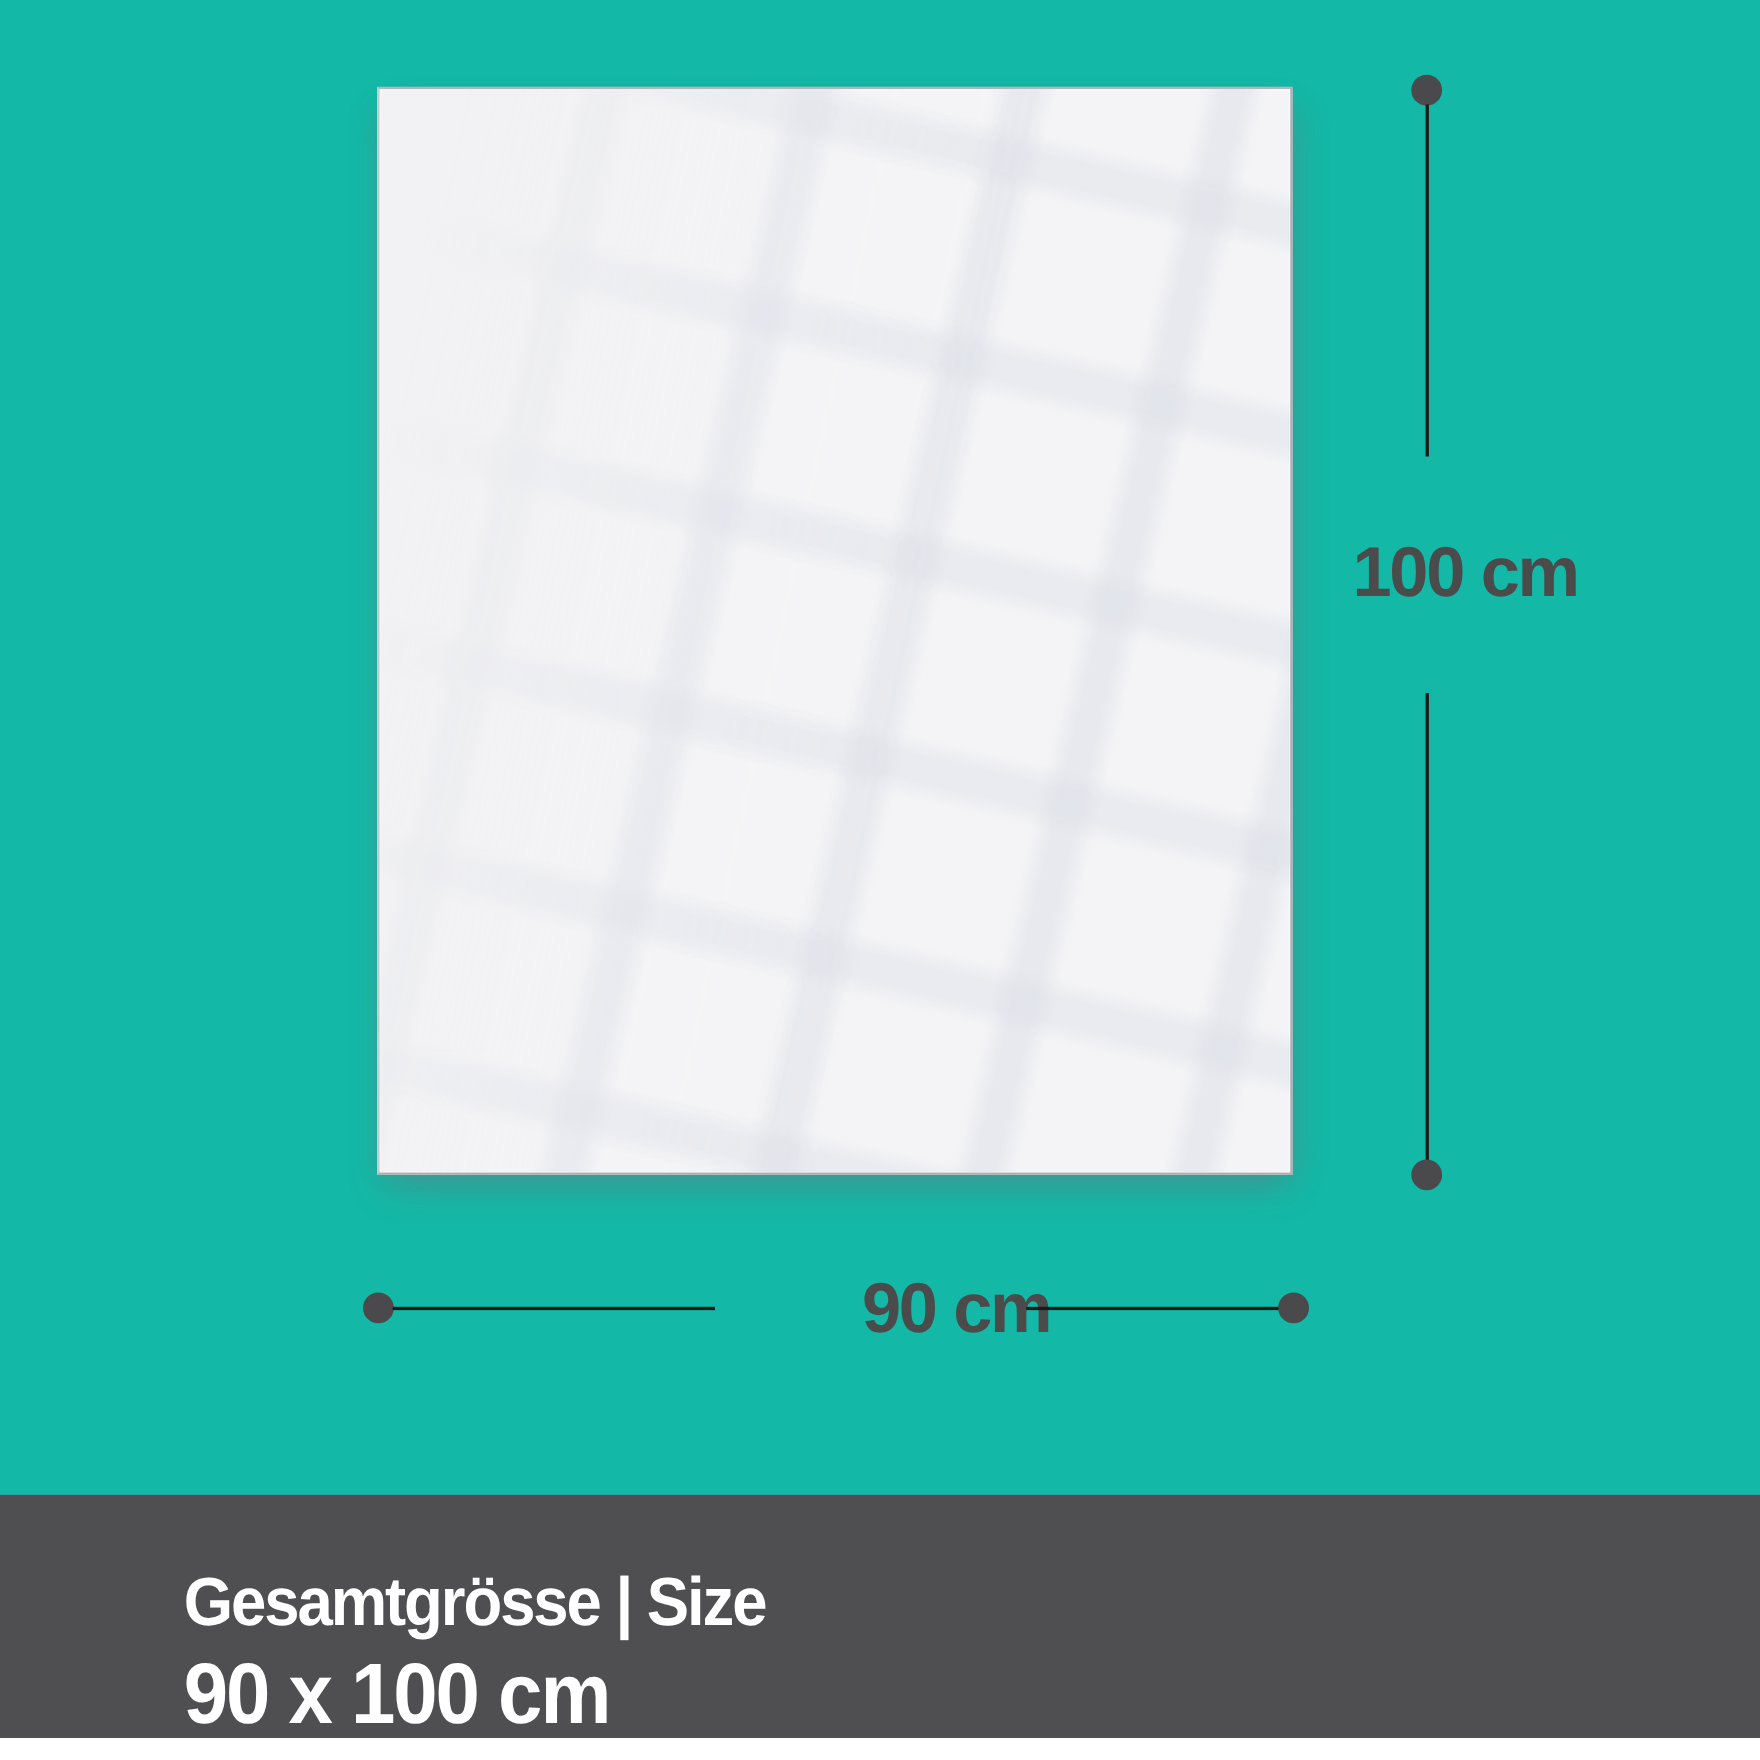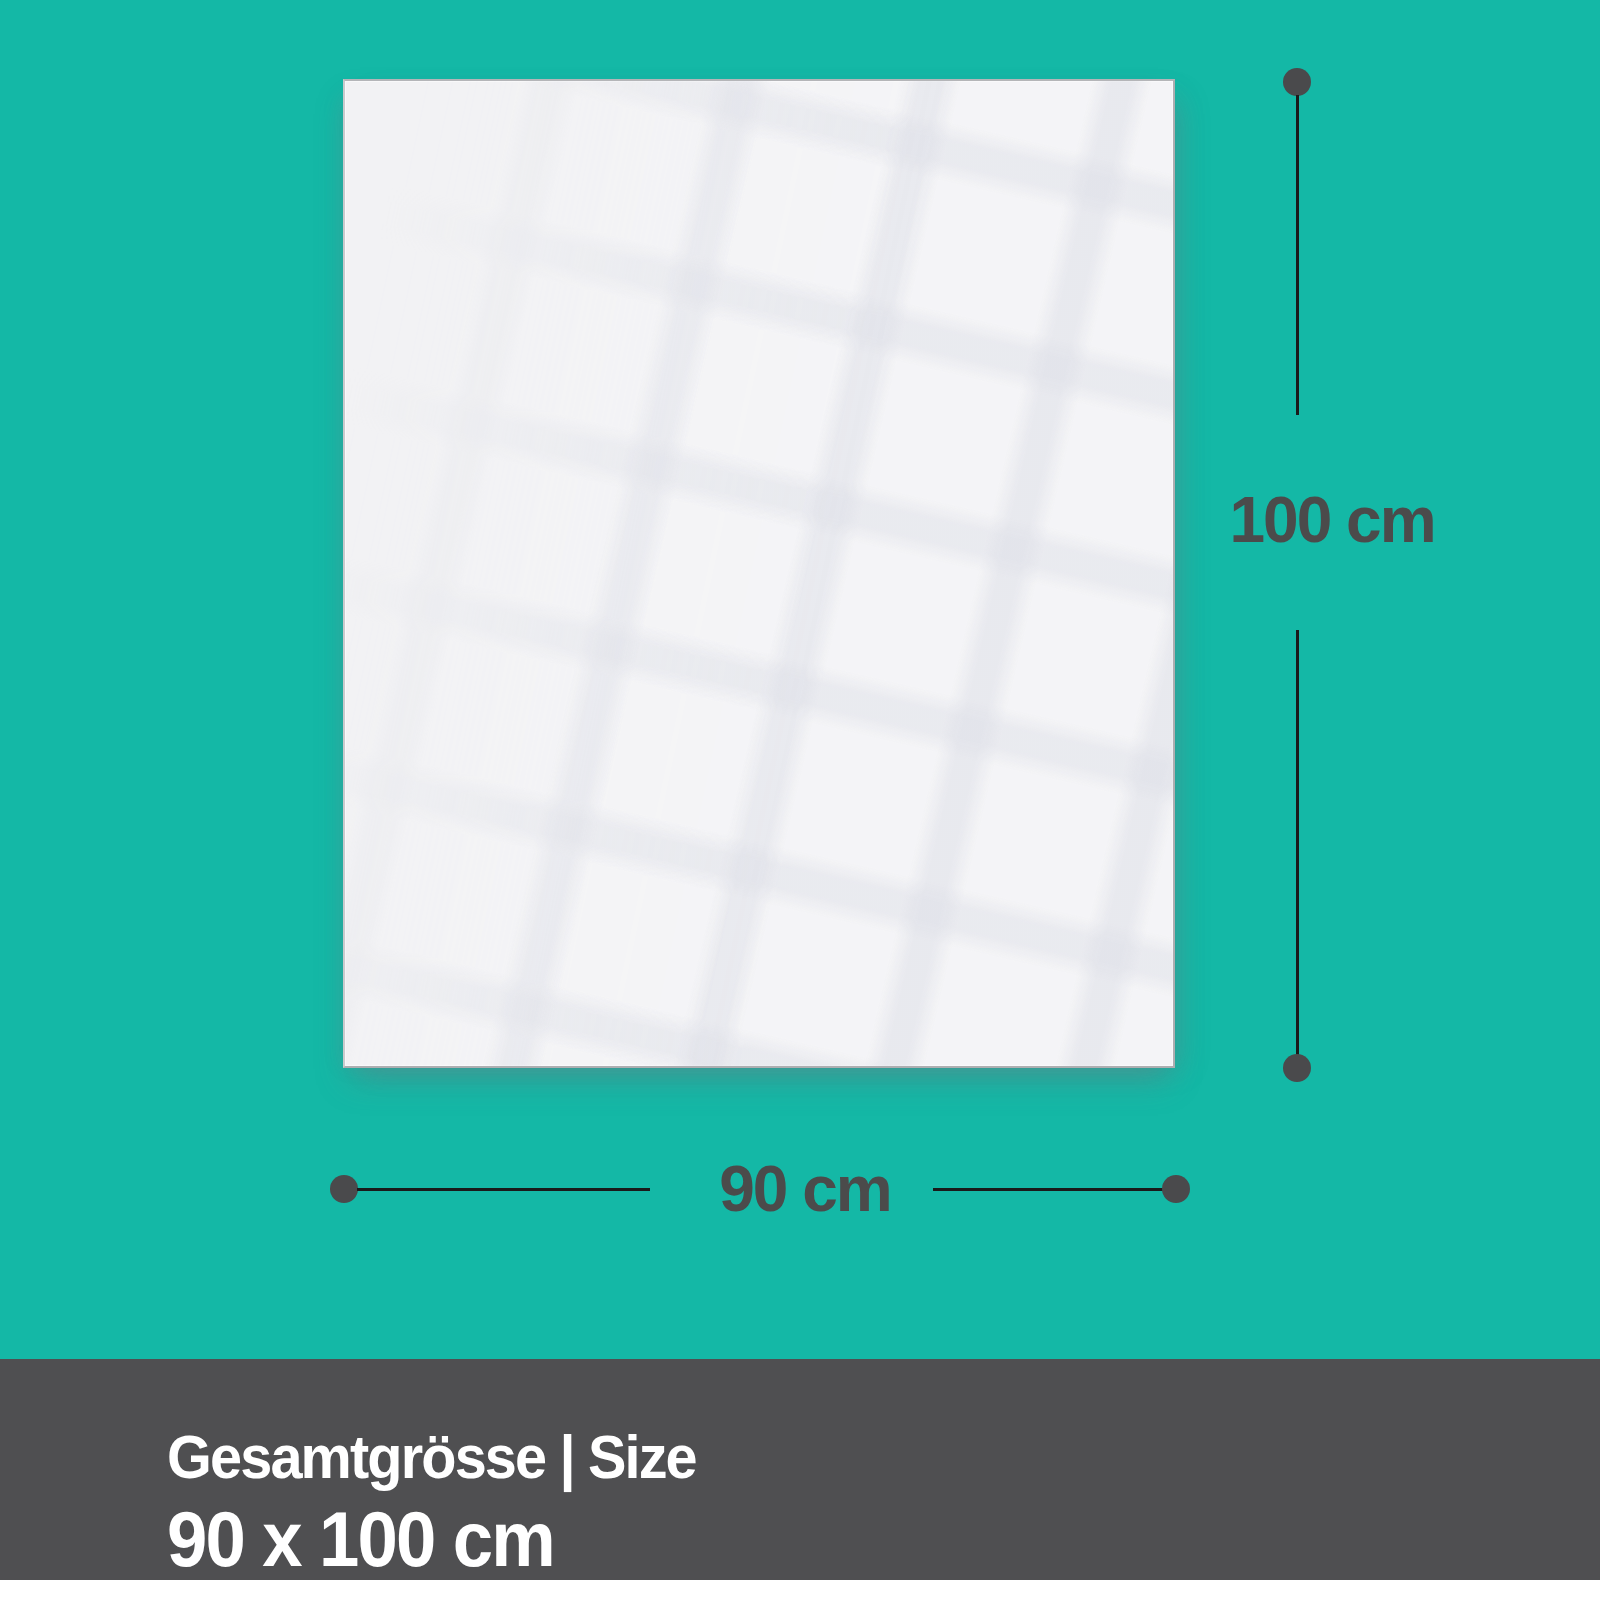--- a/index.html
+++ b/index.html
@@ -68,21 +68,21 @@
     position:absolute;
     color:#4b4b4b;
     font-weight:700;
     font-size:64px;
     letter-spacing:-2px;
     line-height:1;
     text-align:center;
     white-space:nowrap;
   }
   .label-height{left:1182px;top:488px;width:300px;}
-  .label-width{left:655px;top:1157px;width:300px;}
+  .label-width{left:655px;top:1157px;width:300px;text-align:right;}
 
   
   .footer{
     position:absolute;
     left:0;top:1359px;
     width:1600px;height:310px;
     background:#4f4f51;
   }
   .footer-title{
     position:absolute;

